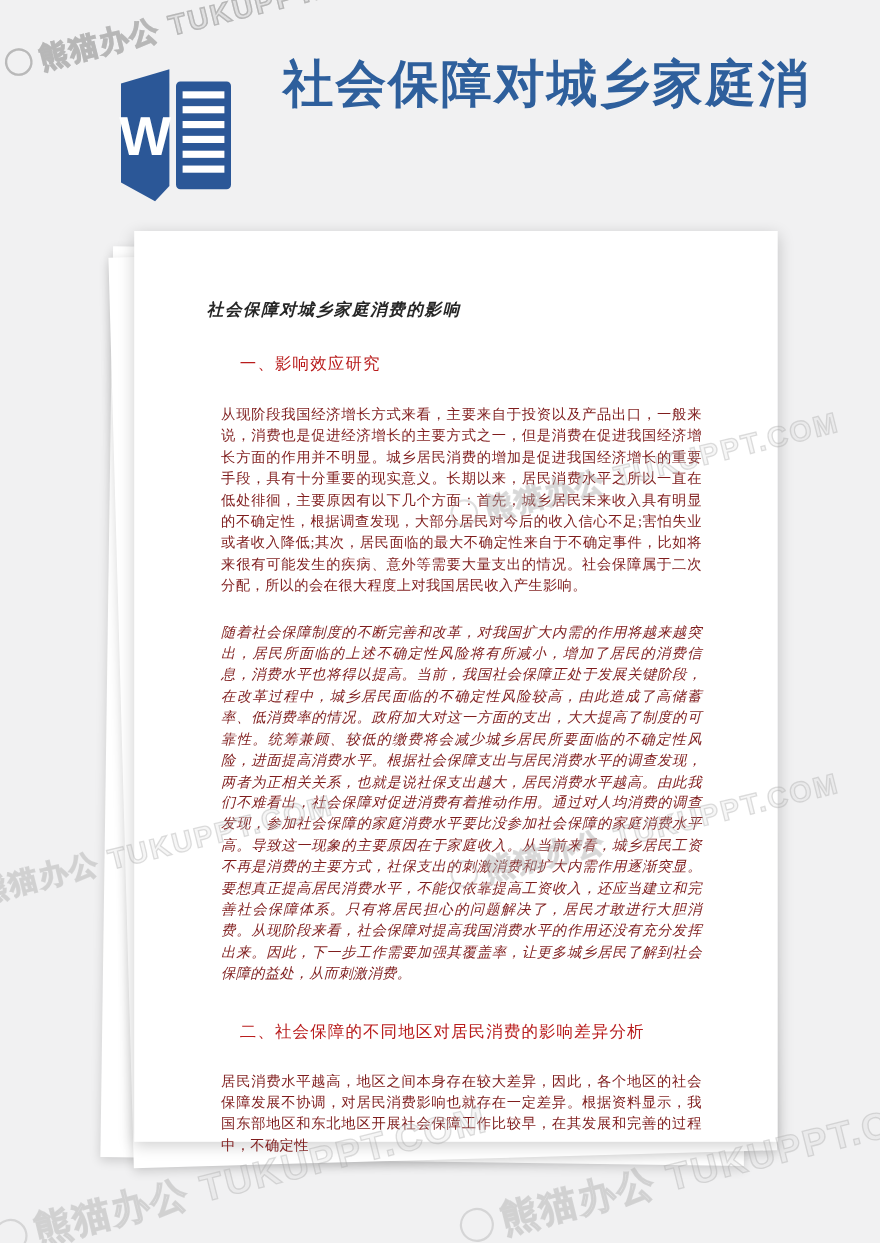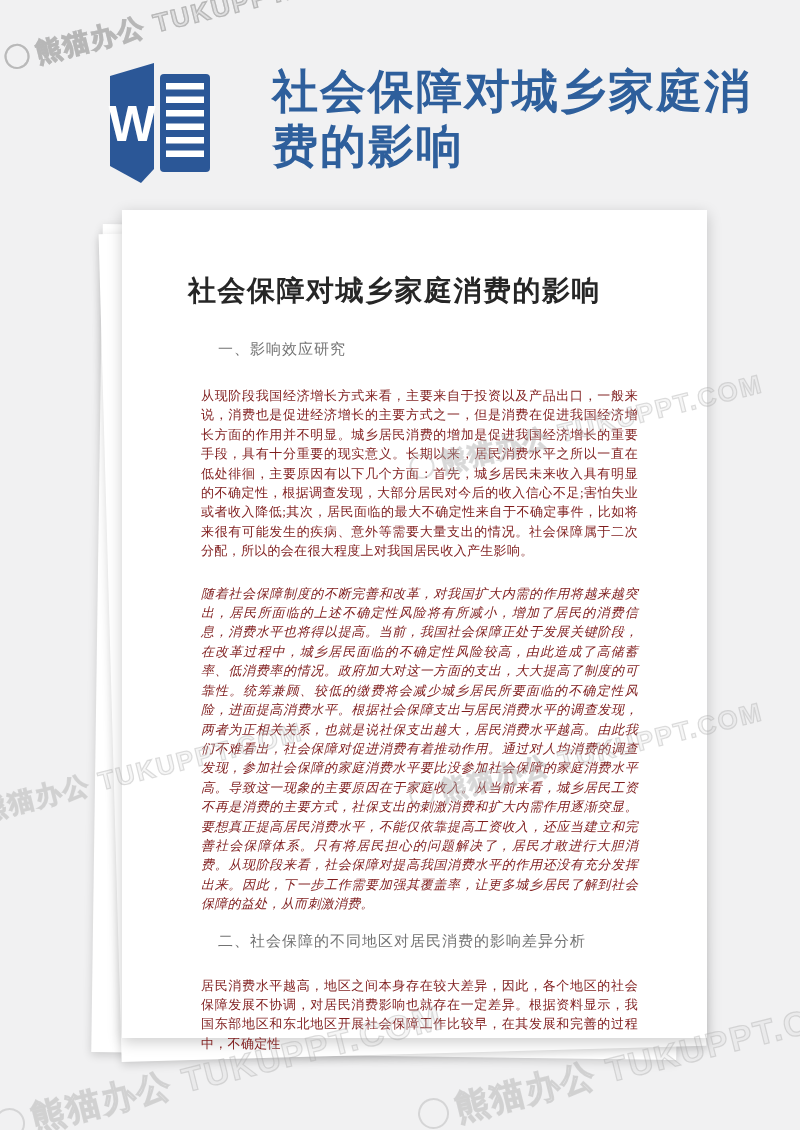--- a/index.html
+++ b/index.html
@@ -9,49 +9,50 @@
     position:relative;
     overflow:hidden;
     font-family:"Liberation Serif","DejaVu Serif",serif;
   }
 
   
   .header{position:absolute;left:0;top:0;width:800px;height:210px;}
   .word-icon{position:absolute;left:108px;top:60px;width:104px;height:125px;}
   .page-title{
     position:absolute;left:256px;top:48px;width:500px;
-    margin:16px;
+    margin:1px;
     font-size:46px;line-height:55px;font-weight:bold;
     color:#2e5f9c;letter-spacing:2px;
   }
   .page-title span{display:block;}
 
   
   .back-page{
     position:absolute;width:585px;height:828px;background:#ffffff;
     box-shadow:0 3px 10px rgba(0,0,0,0.16);
   }
   .back-page.p2{left:97px;top:228px;transform:rotate(0.8deg);}
   .back-page.p3{left:110px;top:226px;transform:rotate(-1.6deg);}
   .doc-page{
     position:absolute;left:122px;top:210px;width:585px;height:828px;
     background:#ffffff;box-sizing:border-box;
     padding:62px 56px 0 66px;
     box-shadow:0 4px 14px rgba(0,0,0,0.20);
     color:#3a3a3a;
   }
   .doc-title{
-    margin:0;font-size:28px;font-weight:600;letter-spacing:1.5px;
+    margin:0;font-size:15px;font-weight:600;letter-spacing:1.5px;
     color:#262626;
+    font-style:italic;
   }
   .doc-h3{
-    margin:30px 0 0 0;font-size:15px;font-weight:400;color:#737373;
+    margin:30px 0 0 0;font-size:15px;font-weight:400;color:#b91c1c;
     text-indent:2em;letter-spacing:1px;
   }
-  .doc-h3.second{margin-top:18px;}
+  .doc-h3.second{margin-top:34px;}
   .doc-page p{
     margin:13px;font-size:13px;line-height:19.4px;letter-spacing:0.3px;
     text-align:justify;color:#7f1d1d;
   }
   .doc-page p.p1{margin-top:27px;}
   .doc-page p.p2{margin-top:23px;font-style:italic;}
   .doc-page p.p3{margin-top:25px;}
 
   
   .wm{
@@ -94,21 +95,20 @@
       <rect x="58" y="63.5" width="38" height="6.5" fill="#ffffff"></rect>
       <rect x="58" y="77" width="38" height="6.5" fill="#ffffff"></rect>
       <rect x="58" y="90.5" width="38" height="6.5" fill="#ffffff"></rect>
 
       <polygon points="2,16 46,3 46,109 33,123 2,106" fill="#2b5797"></polygon>
       <text x="24" y="81" text-anchor="middle" font-family="Liberation Sans, sans-serif" font-size="50" font-weight="bold" fill="#ffffff">W</text>
     </svg>
   </div>
   <h1 class="page-title">
     <span>社会保障对城乡家庭消</span>
-    <span>费的影响</span>
   </h1>
 </div>
 
 <div class="back-page p2"></div>
 <div class="back-page p3"></div>
 
 <article class="doc-page">
   <h2 class="doc-title">社会保障对城乡家庭消费的影响</h2>
   <h3 class="doc-h3">一、影响效应研究</h3>
   <p class="p1">从现阶段我国经济增长方式来看，主要来自于投资以及产品出口，一般来说，消费也是促进经济增长的主要方式之一，但是消费在促进我国经济增长方面的作用并不明显。城乡居民消费的增加是促进我国经济增长的重要手段，具有十分重要的现实意义。长期以来，居民消费水平之所以一直在低处徘徊，主要原因有以下几个方面：首先，城乡居民未来收入具有明显的不确定性，根据调查发现，大部分居民对今后的收入信心不足;害怕失业或者收入降低;其次，居民面临的最大不确定性来自于不确定事件，比如将来很有可能发生的疾病、意外等需要大量支出的情况。社会保障属于二次分配，所以的会在很大程度上对我国居民收入产生影响。</p>

